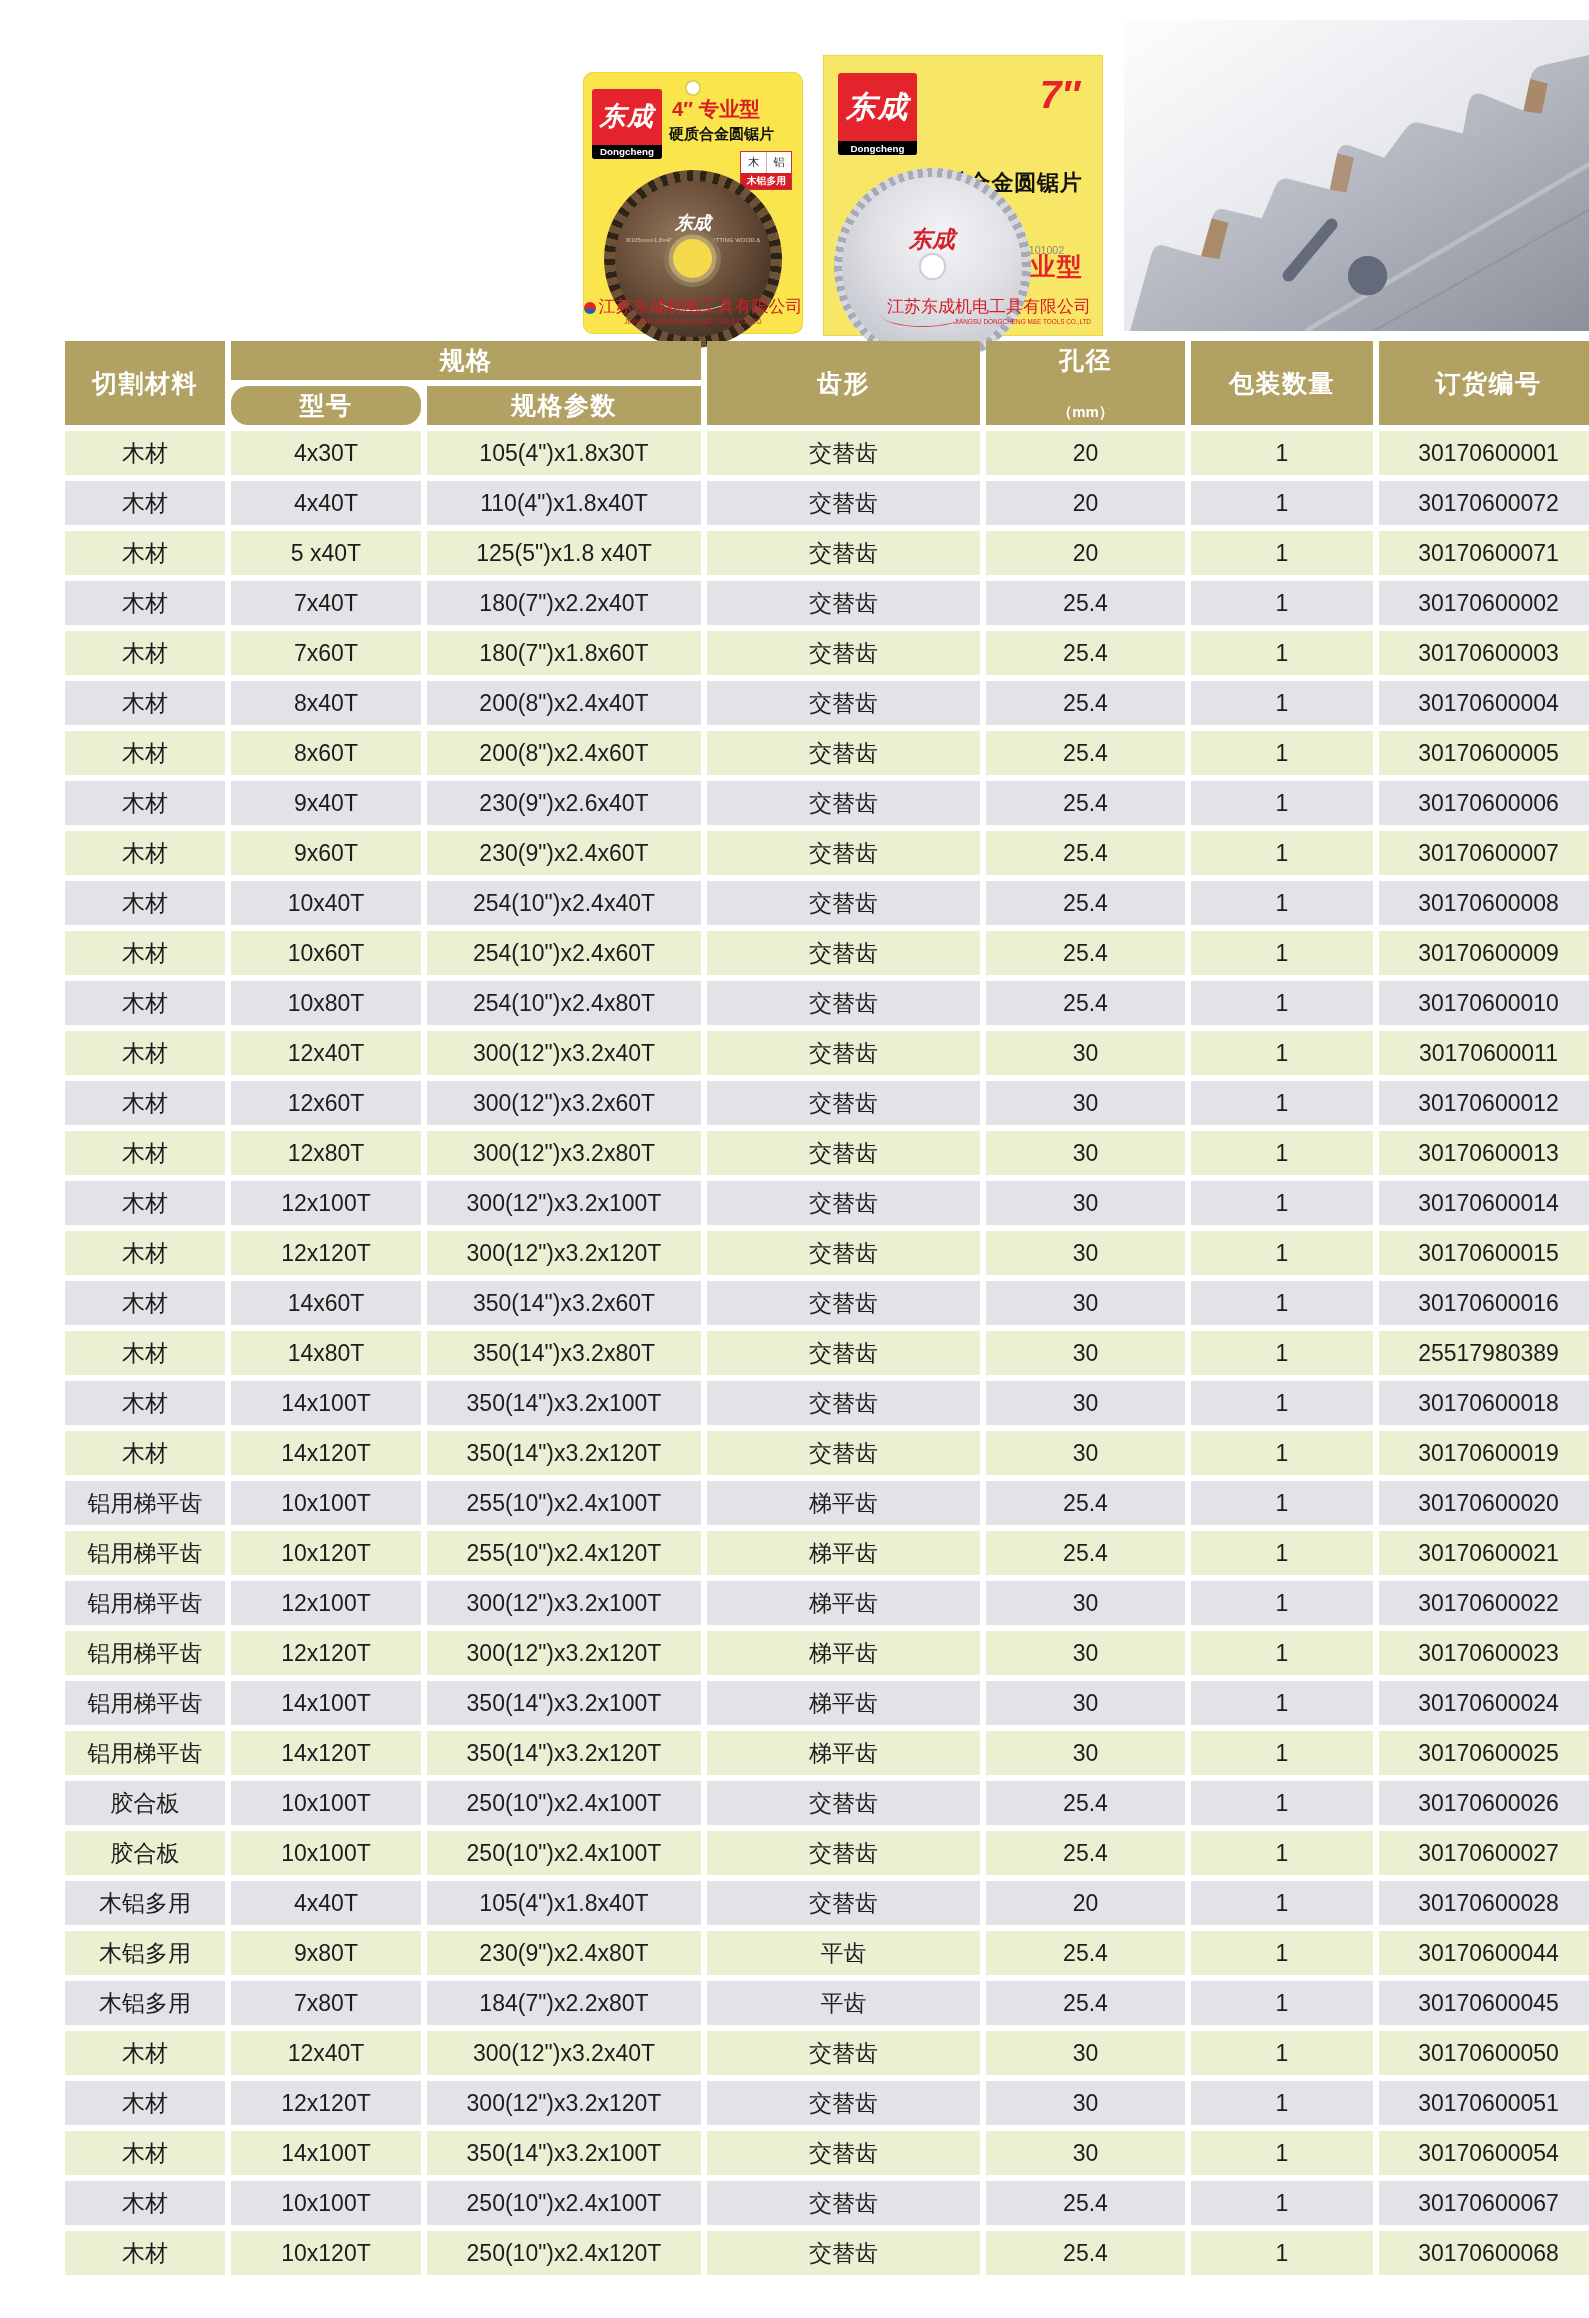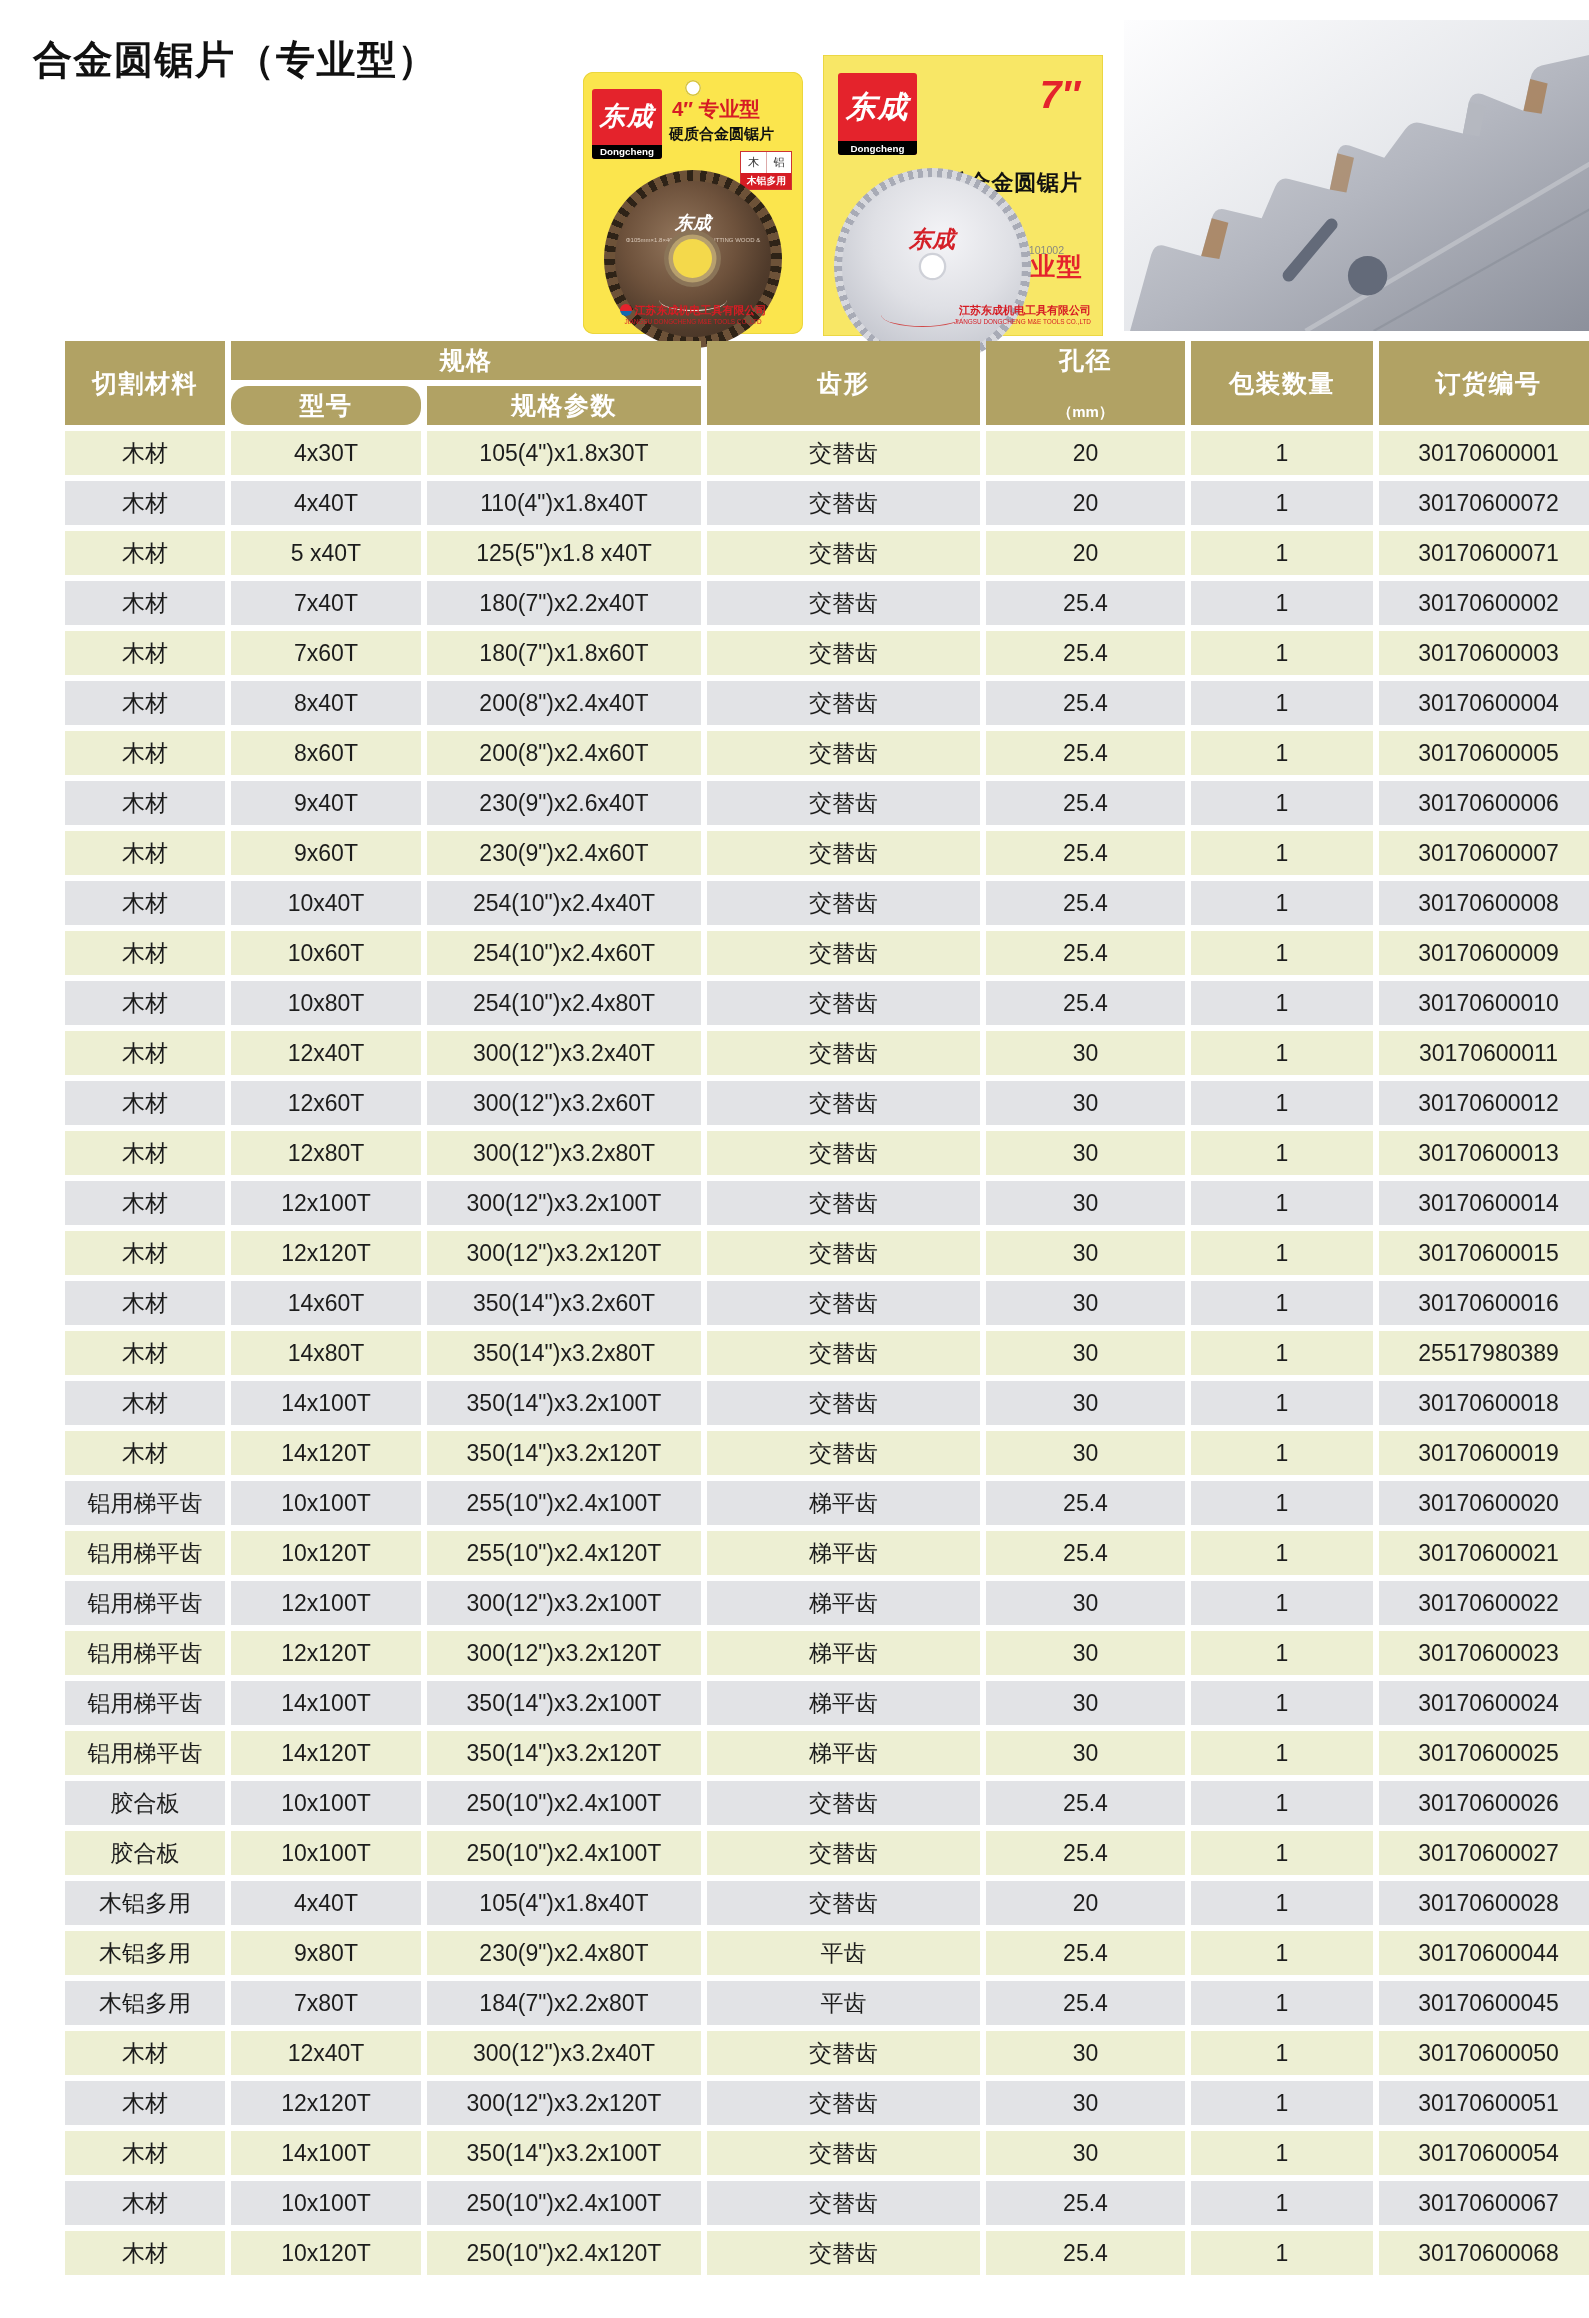--- a/index.html
+++ b/index.html
@@ -34,21 +34,21 @@
   .blade4-ring{position:absolute;left:21px;top:98px;width:178px;height:178px;border-radius:50%;
     background:repeating-conic-gradient(#6d5238 0deg 5deg,#2e2317 5deg 9deg);display:flex;align-items:center;justify-content:center;}
   .blade4{width:156px;height:156px;border-radius:50%;position:relative;
     background:radial-gradient(circle at 42% 38%,#93765c 0%,#6e523c 42%,#503b2b 68%,#3a2b20 100%);}
   .blade4 .brand{position:absolute;left:0;right:0;top:30px;text-align:center;color:#fff;font-weight:bold;font-style:italic;font-size:18px;}
   .blade4 .spec{position:absolute;left:0;right:0;top:56px;text-align:center;color:#d8c8b8;font-size:6px;}
   .blade4 .hole{position:absolute;left:50%;top:50%;width:39px;height:39px;margin:-19.7px 0 0 -19.7px;border-radius:50%;background:#f4d94b;box-shadow:0 0 0 4.5px #b7a06e, 0 0 0 9px #8a7458;}
   .blade4 .arrow{position:absolute;left:44px;bottom:26px;width:68px;height:21px;border-bottom:1.5px solid #e8ddd0;border-radius:0 0 60% 60%;}
 
   .company{position:absolute;color:#d61c24;text-align:center;}
-  .company .cn{font-size:11px;font-weight:bold;white-space:nowrap;}
+  .company .cn{font-size:17px;font-weight:normal;white-space:nowrap;}
   .company .en{font-size:6.4px;white-space:nowrap;}
   .company4{left:0;right:0;bottom:9px;}
   .company7{right:12px;bottom:10.6px;text-align:right;}
   .sun-icon{display:inline-block;width:12px;height:12px;border-radius:50%;vertical-align:-1.5px;margin-right:3px;
     background:linear-gradient(#e4232c 0 55%,#1566ae 55% 100%);}
 
   .card7 .size7{position:absolute;right:23px;top:18px;color:#e4232c;font-weight:bold;font-style:italic;font-size:39px;}
   .card7 .prod-name7{position:absolute;left:100px;top:113px;color:#111;font-weight:bold;font-size:22px;letter-spacing:0.8px;}
   .card7 .code7{position:absolute;left:194px;top:145px;color:#8a8a80;font-size:10.6px;margin-top:44px;}
   .card7 .type7{position:absolute;right:19.7px;top:195px;color:#e4232c;font-weight:bold;font-size:25px;letter-spacing:1.5px;}
@@ -83,21 +83,20 @@
 
   .cell{display:flex;align-items:center;justify-content:center;font-size:23px;color:#1c1c1c;white-space:nowrap;}
   .cell.light{background:#edefd3;}
   .cell.gray{background:#e2e3e6;}
 </style>
 </head>
 <body>
 
 <div class="page">
 
-  <div class="page-title">合金圆锯片（专业型）</div>
 
   <div class="card card4">
     <div class="hang-hole"></div>
     <div class="dc-logo logo4">
       <div class="cn">东成</div>
       <div class="en">Dongcheng</div>
     </div>
     <div class="size-line">4″ 专业型</div>
     <div class="prod-name">硬质合金圆锯片</div>
     <div class="badge">

